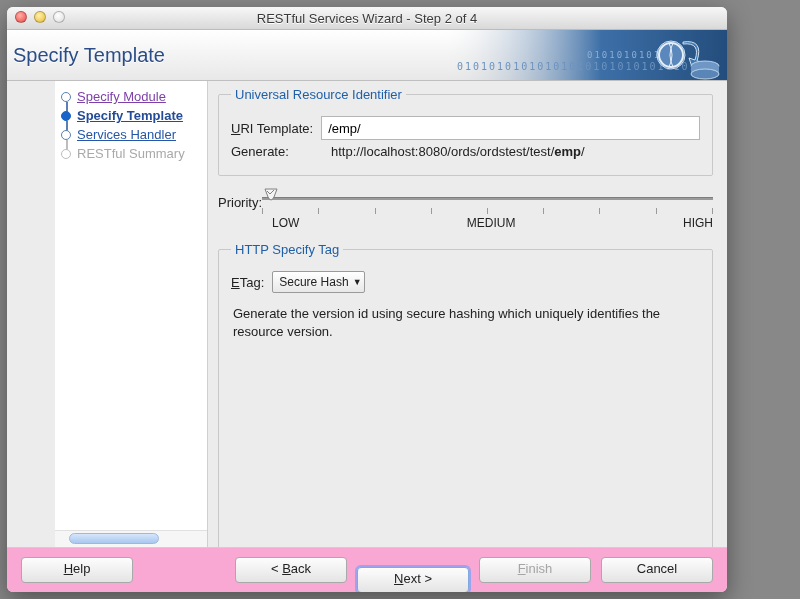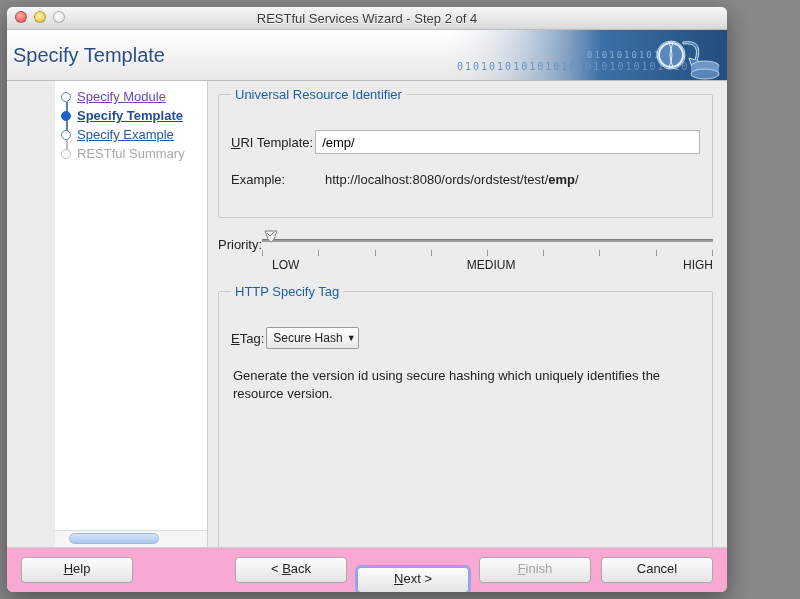--- a/index.html
+++ b/index.html
@@ -169,22 +169,22 @@
   }
   fieldset.group > legend {
     color: #1f5fa8;
     font-size: 13px;
     padding: 0 4px;
   }
 
   .row {
     display: flex;
     align-items: center;
-    gap: 2px;
-    margin: 18px 0;
+    gap: 8px;
+    margin: 4px 0;
   }
   .row label {
     white-space: nowrap;
     font-size: 13px;
   }
   .row label .mn {
     text-decoration: underline;
   }
   input[type=text].field {
     flex: 1;
@@ -349,42 +349,42 @@
         <div class="step done">
           <span class="dot"></span>
           <span class="label">Specify Module</span>
         </div>
         <div class="step current">
           <span class="dot"></span>
           <span class="label">Specify Template</span>
         </div>
         <div class="step pending">
           <span class="dot"></span>
-          <span class="label">Specify Example</span>
+          <span class="label">Services Handler</span>
         </div>
         <div class="step disabled">
           <span class="dot"></span>
           <span class="label">RESTful Summary</span>
         </div>
       </div>
       <div class="hscroll">
         <div class="thumb"></div>
       </div>
     </div>
 
     <div class="content">
 
       <fieldset class="group">
         <legend>Universal Resource Identifier</legend>
         <div class="row">
           <label><span class="mn">U</span>RI Template:</label>
           <input type="text" class="field" value="/emp/" style="">
         </div>
         <div class="row">
-          <label class="example-label">Example:</label>
+          <label class="example-label">Generate:</label>
           <span class="example-value">
             <span>http://localhost:8080/ords/ordstest/test/</span><b>emp</b><span>/</span>
           </span>
         </div>
       </fieldset>
 
       <div class="priority-row">
         <label><span class="mn">P</span>riority:</label>
         <div class="slider-wrap">
           <div class="slider">

